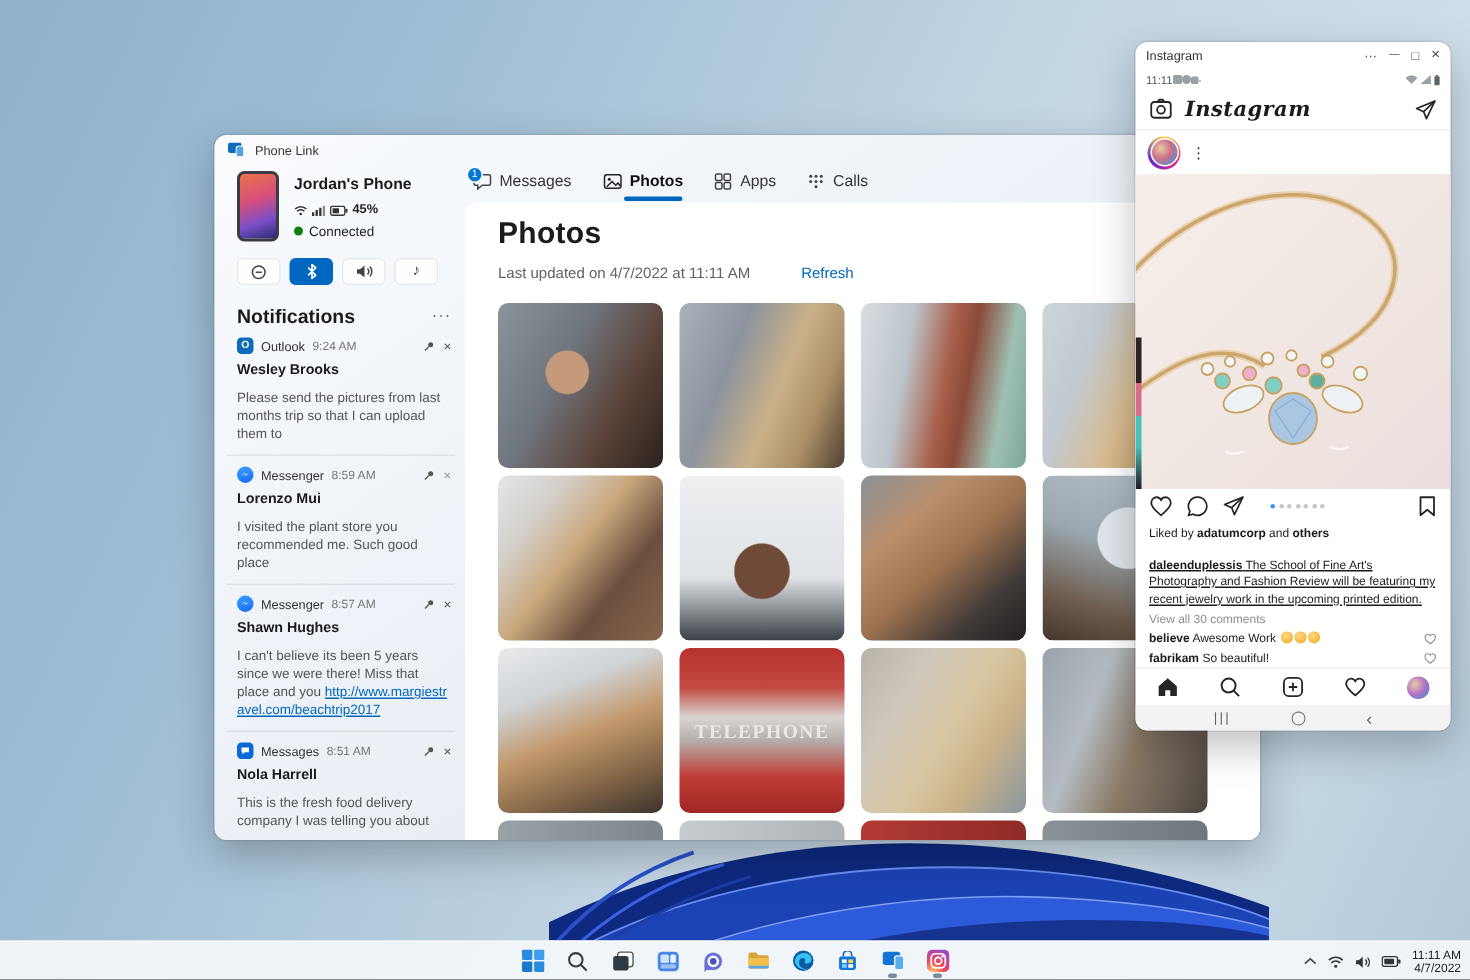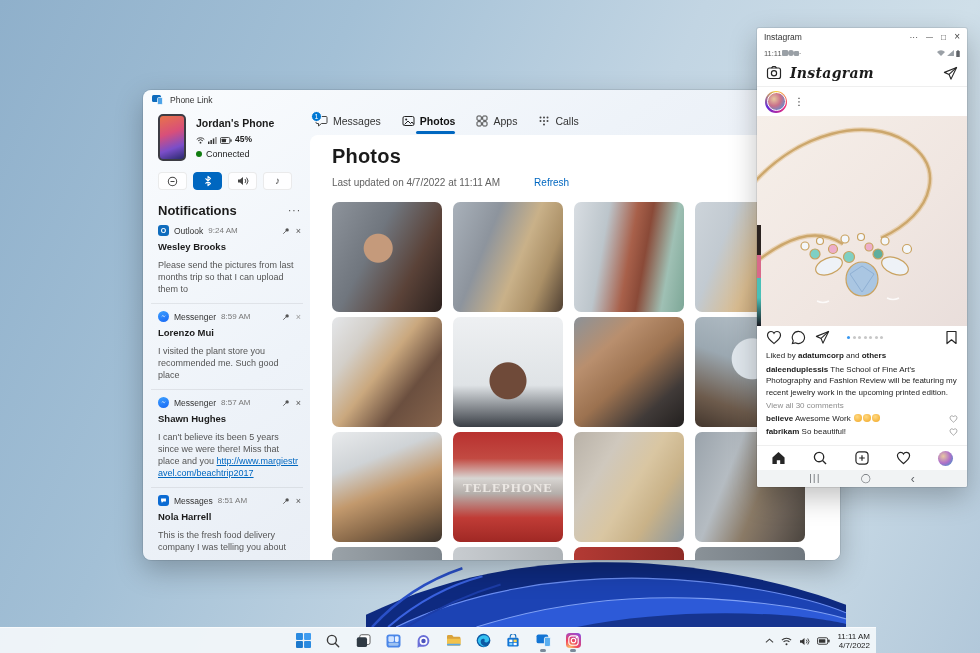--- a/index.html
+++ b/index.html
@@ -6,21 +6,21 @@
   *{box-sizing:border-box;}
   .stage{position:relative;width:980px;height:653px;overflow:hidden;
     font-family:"Liberation Sans",sans-serif;color:#1b1b1b;
     background:linear-gradient(115deg,#8fb0cb 0%,#a3c0d6 28%,#c2d5e3 55%,#cfdfe9 76%,#b2c8da 100%);}
   svg{display:block;}
 
   
   .bloom{position:absolute;left:366px;top:552px;width:480px;height:75px;}
 
   
-  .taskbar{position:absolute;left:0;bottom:0;width:876px;height:26px;
+  .taskbar{position:absolute;left:0;bottom:0;width:980px;height:26px;
     background:rgba(242,246,250,.94);border-top:1px solid rgba(255,255,255,.6);
     display:flex;align-items:center;justify-content:center;}
   .tb-apps{display:flex;align-items:center;gap:6px;}
   .tb-btn{position:relative;width:24px;height:22px;border-radius:4px;display:flex;align-items:center;justify-content:center;}
   .tb-btn.open::after{content:"";position:absolute;bottom:0px;left:9px;width:6px;height:3px;border-radius:2px;background:#7a8a9a;}
   .tray{position:absolute;right:4px;top:0;height:26px;display:flex;align-items:center;gap:7px;padding-right:2px;}
   .clock{font-size:8px;text-align:right;line-height:9px;color:#222;}
 
   
   .window{position:absolute;border-radius:8px;box-shadow:0 10px 28px rgba(0,0,0,.25),0 0 0 1px rgba(0,0,0,.08);}
@@ -74,21 +74,21 @@
   .ph-title{font-size:20px;font-weight:bold;letter-spacing:.2px;}
   .ph-sub{display:flex;align-items:center;gap:34px;margin-top:9px;}
   .ph-upd{font-size:10px;color:#616161;}
   .ph-refresh{font-size:10px;color:#0067c0;}
   .grid{margin-top:14px;display:grid;grid-template-columns:repeat(4,110px);grid-auto-rows:110px;column-gap:11px;row-gap:5px;}
   .ph{border-radius:7px;position:relative;overflow:hidden;}
   .tel-label{position:absolute;left:0;right:0;top:44%;text-align:center;color:#ece8e4;
     font-size:13px;letter-spacing:1px;font-weight:bold;font-family:"Liberation Serif",serif;}
 
   
-  .ig{left:757px;top:28px;width:210px;height:459px;background:#fff;border-radius:2px;overflow:hidden;
+  .ig{left:757px;top:28px;width:210px;height:459px;background:#fff;border-radius:8px;overflow:hidden;
     display:flex;flex-direction:column;}
   .ig-titlebar{height:18px;display:flex;align-items:center;padding:0 7px;gap:8px;flex:0 0 auto;}
   .ig-title{font-size:8.5px;color:#333;flex:1;}
   .wbtn{font-size:8.5px;color:#444;line-height:8px;}
   .ig-status{height:14px;display:flex;align-items:center;padding:0 7px;gap:0;flex:0 0 auto;color:#777;}
   .st-time{font-size:7.5px;color:#555;}
   .st-right{margin-left:auto;display:flex;gap:2px;align-items:center;}
   .st-sq{width:6px;height:6px;background:#9aa0a6;border-radius:1px;}
   .ig-header{height:27px;border-bottom:1px solid #efefef;display:flex;align-items:center;padding:0 9px;gap:8px;flex:0 0 auto;}
   .ig-logo{font-family:"DejaVu Serif",serif;font-style:italic;font-weight:bold;font-size:14px;letter-spacing:.3px;flex:1;}
@@ -516,21 +516,21 @@
       </span>
     </div>
 
     <div class="ig-text">
       <div>
         <span>Liked by</span>
         <span class="bold">adatumcorp</span>
         <span>and</span>
         <span class="bold">others</span>
       </div>
-      <div style="margin-top:2px;">
+      <div style="margin-top:9px;text-decoration:underline;">
         <span class="bold">daleenduplessis</span>
         <span>The School of Fine Art's Photography and Fashion Review will be featuring my recent jewelry work in the upcoming printed edition.</span>
       </div>
       <div class="muted" style="margin-top:2px;">View all 30 comments</div>
       <div class="comment">
         <span class="c-body">
           <span class="bold">believe</span>
           <span>Awesome Work</span>
           <span class="clap"></span><span class="clap"></span><span class="clap"></span>
         </span>

